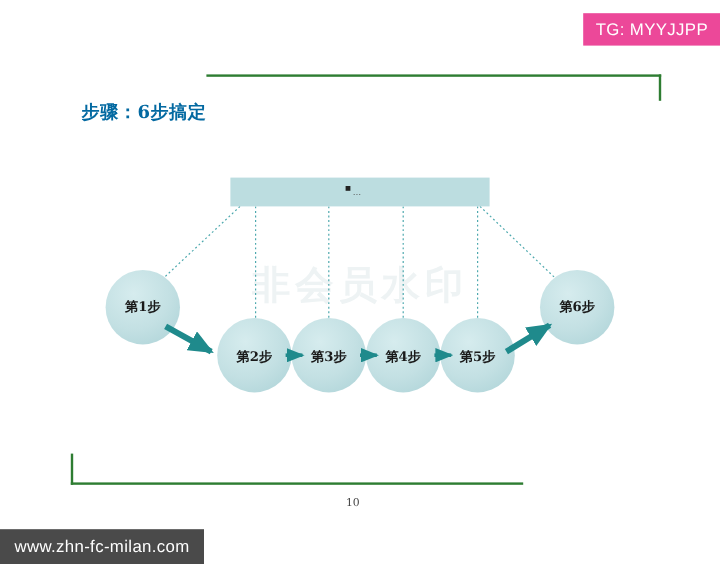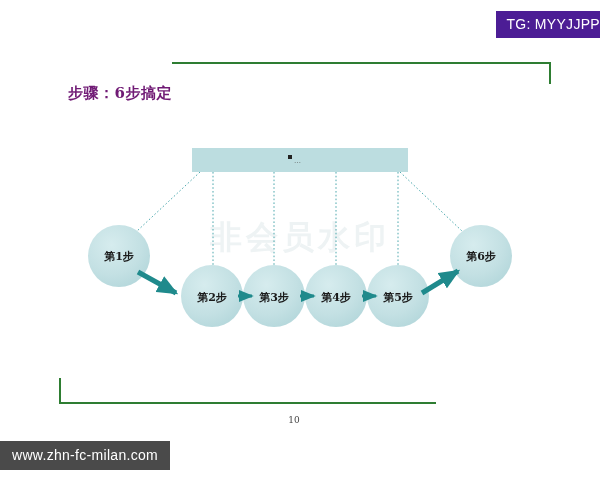--- a/index.html
+++ b/index.html
@@ -34,21 +34,21 @@
   #bracket-bot-h   { left: 59px;  top: 402px; width: 377px; height: 2px; }
 
   
   #slide-title {
     position: absolute;
     left: 68px;
     top: 84px;
     font-family: "DejaVu Serif", "Liberation Serif", serif;
     font-size: 15px;
     font-weight: 700;
-    color: #701a75;
+    color: #0369a1;
     letter-spacing: 0.5px;
     white-space: nowrap;
   }
 
   
   #watermark-center {
     position: absolute;
     left: 0;
     top: 216px;
     width: 600px;
@@ -93,25 +93,25 @@
     font-family: "DejaVu Serif", "Liberation Serif", serif;
     font-size: 9px;
     color: #444444;
   }
 
   
   #tg-badge {
     position: absolute;
     right: 0;
     top: 11px;
-    background: #4c1d95;
+    background: #ec4899;
     color: #ffffff;
     font-family: "Liberation Sans", sans-serif;
     font-size: 14px;
-    padding: 5px 0 6px 10px;
+    padding: 5px 10px 6px 10px;
     white-space: nowrap;
     letter-spacing: 0.3px;
   }
   #site-badge {
     position: absolute;
     left: 0;
     bottom: 10px;
     background: #4a4a4a;
     color: #ffffff;
     font-family: "Liberation Sans", sans-serif;

